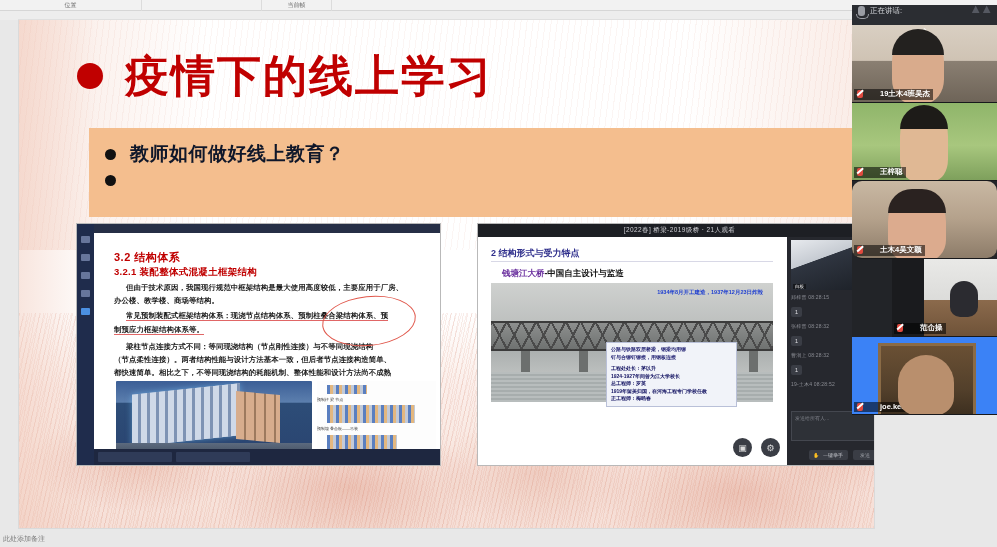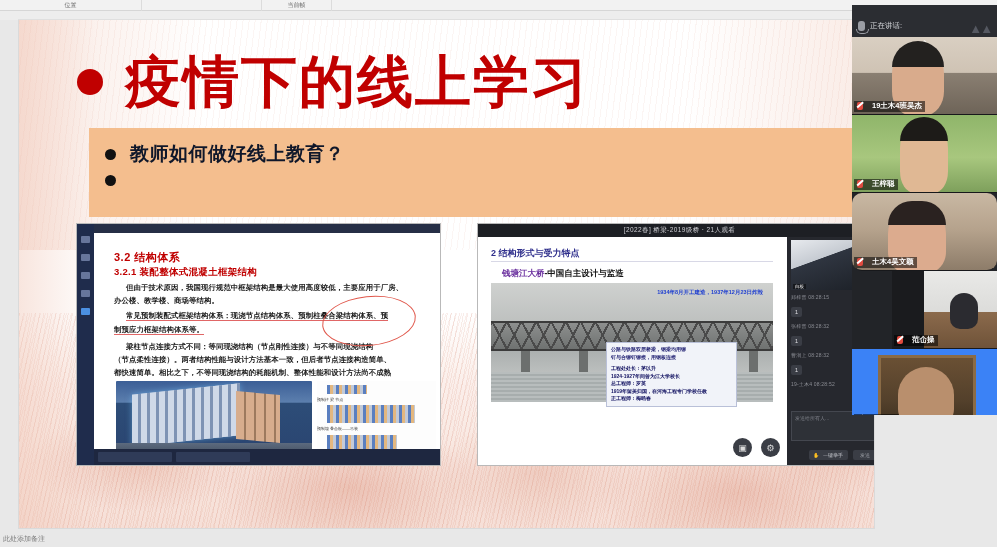--- a/index.html
+++ b/index.html
@@ -68,21 +68,21 @@
   
   .title-row {
     position: absolute; left: 58px; top: 34px;
     display: flex; align-items: center; gap: 22px;
   }
   .title-bullet {
     width: 26px; height: 26px; border-radius: 50%;
     background: #c00000;
   }
   .slide-title {
-    font-size: 56px; font-weight: bold; color: #c00000;
+    font-size: 44px; font-weight: bold; color: #c00000;
     letter-spacing: 2px; line-height: 1;
     white-space: nowrap;
   }
 
   
   .orange-box {
     position: absolute; left: 70px; top: 108px;
     width: 790px; height: 89px;
     background: #f4be8e;
     padding: 11px 0 0 16px;
@@ -255,36 +255,36 @@
   .pb-sendrow .send {
     font-size:5px; color:#9a9da4; background:#3a3d45; padding:2px 7px; border-radius:2px;
   }
 
   
   .rail {
     position:absolute; right:0; top:5px; width:145px; height:410px;
     background:#222428; overflow:hidden;
   }
   .rail-head {
-    height:20px; background:#2b2d32; display:flex; align-items:flex-start;
-    padding:16px 6px; gap:5px; color:#d2d4d8; font-size:7.5px;
+    height:20px; background:#2b2d32; display:flex; align-items:flex-end;
+    padding:9px 6px; gap:5px; color:#d2d4d8; font-size:7.5px;
   }
   .rail-head .mic {
     width:7px; height:10px; border-radius:3px 3px 3px 3px; background:#9a9da4; flex:none;
     position:relative;
   }
   .rail-head .mic::after{content:"";position:absolute;left:-2px;bottom:-3px;width:11px;height:4px;border:1px solid #9a9da4;border-top:none;border-radius:0 0 6px 6px;}
   .rail-head .logo {
     margin-left:auto; color:#555861; font-size:13px; letter-spacing:-2px; font-weight:bold;
   }
   .tile { position:relative; width:145px; height:78px; overflow:hidden; border-bottom:1px solid #17181b; }
   .tile .nm {
     position:absolute; left:2px; bottom:2px; max-width:95%;
     background:rgba(0,0,0,.55); color:#fff; font-size:7.5px; font-weight:bold;
-    padding:0 3px 1px 3px; display:flex; align-items:center; gap:9px; white-space:nowrap;
+    padding:0 3px 1px 3px; display:flex; align-items:center; gap:17px; white-space:nowrap;
   }
   .tile .micx {
     width:6px;height:8px;background:#e04a3f;border-radius:2px;flex:none;position:relative;
   }
   .tile .micx::after{content:"";position:absolute;left:-1px;top:2px;width:8px;height:1.5px;background:#fff;transform:rotate(-42deg);}
   .tile .caret {
     position:absolute; left:50%; transform:translateX(-50%);
     color:rgba(255,255,255,.85); font-size:9px;
   }
   .tile .bars { display:flex; align-items:flex-end; gap:1px; height:7px; }

